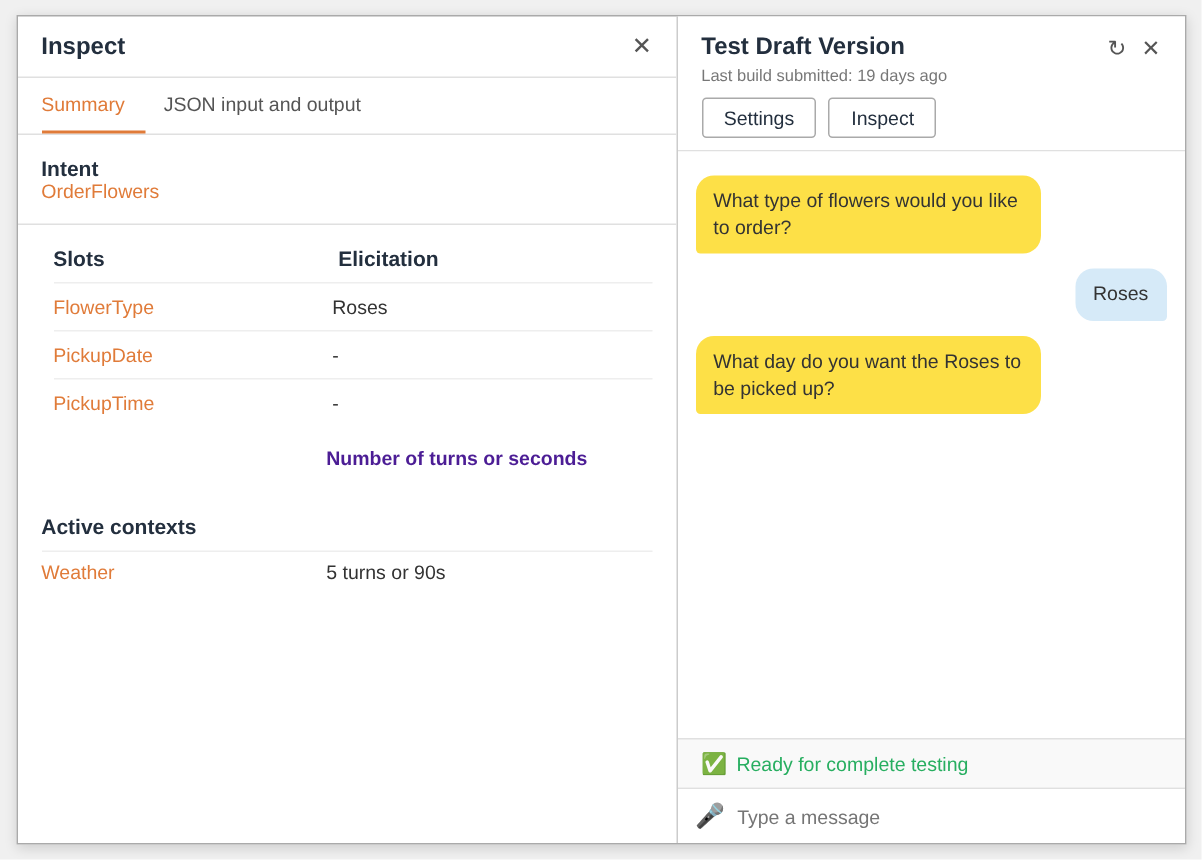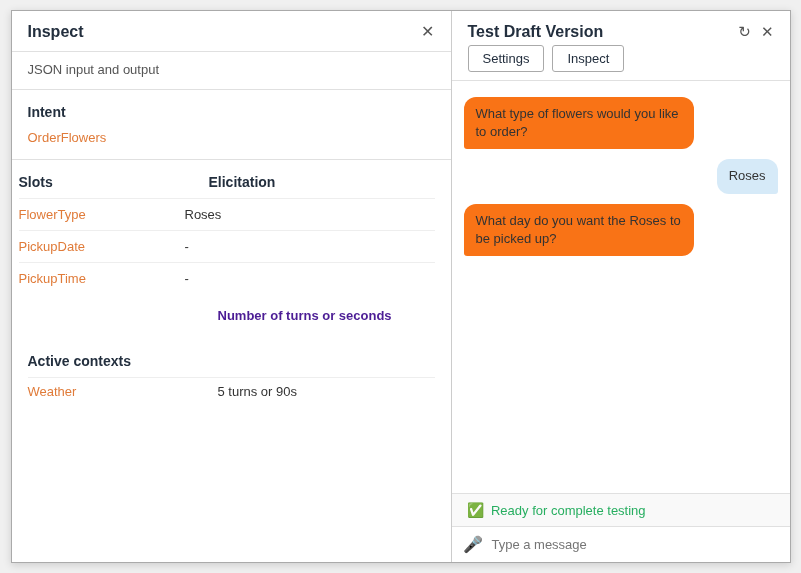--- a/index.html
+++ b/index.html
@@ -82,37 +82,36 @@
     }
 
     .section {
       padding: 14px 16px 0 16px;
     }
 
     .section-title {
       font-size: 14px;
       font-weight: 700;
       color: #232f3e;
-      margin-bottom: 10px;
     }
 
     .intent-value {
       color: #e07b39;
       font-size: 13px;
       margin-bottom: 14px;
     }
 
     .divider {
       height: 1px;
       background: #e0e0e0;
       margin: 0 0 0 0;
     }
 
     .slots-section {
-      padding: 14px 16px 0 7px;
+      padding: 14px 16px 0 24px;
     }
 
     .slots-header-row {
       display: flex;
       margin-bottom: 8px;
     }
 
     .slots-col-label {
       width: 190px;
       font-size: 14px;
@@ -127,21 +126,21 @@
     }
 
     .slot-row {
       display: flex;
       align-items: center;
       padding: 8px 0;
       border-top: 1px solid #eee;
     }
 
     .slot-name {
-      width: 166px;
+      width: 186px;
       color: #e07b39;
     }
 
     .slot-value {
       color: #333;
     }
 
     .active-contexts-section {
       padding: 14px 16px 0 16px;
     }
@@ -271,21 +270,21 @@
       line-height: 1.4;
     }
 
     .chat-bubble.user {
       background: #d6eaf8;
       color: #333;
       border-bottom-right-radius: 3px;
     }
 
     .chat-bubble.bot {
-      background: #f97316;
+      background: #fde047;
       color: #333;
       border-bottom-left-radius: 3px;
     }
 
     
     .status-bar {
       padding: 8px 16px;
       background: #f9f9f9;
       border-top: 1px solid #e0e0e0;
       display: flex;
@@ -348,20 +347,21 @@
 <body>
 
 <div class="outer-wrapper">
 
   <div class="left-panel">
     <div class="left-header">
       <span class="left-title">Inspect</span>
       <span class="close-icon-left">✕</span>
     </div>
     <div class="left-tabs">
+      <div class="tab active">Summary</div>
       <div class="tab">JSON input and output</div>
     </div>
     <div class="left-panel-inner">
       <div class="left-content">
         <div class="section">
           <div class="section-title">Intent</div>
           <div class="intent-value">OrderFlowers</div>
         </div>
         <div class="divider"></div>
         <div class="slots-section">
@@ -398,20 +398,21 @@
 
   <div class="right-panel">
     <div class="right-header">
       <div class="right-title-row">
         <span class="right-title">Test Draft Version</span>
         <div class="right-title-icons">
           <span class="icon-btn" title="Refresh">↻</span>
           <span class="icon-btn" title="Close">✕</span>
         </div>
       </div>
+      <div class="right-subtitle">Last build submitted: 19 days ago</div>
       <div class="right-buttons">
         <button class="btn-outline">Settings</button>
         <button class="btn-outline">Inspect</button>
       </div>
     </div>
 
     <div class="chat-area">
 
         <div class="chat-bubble-wrapper bot">
           <div class="chat-bubble bot">What type of flowers would you like to order?</div>

